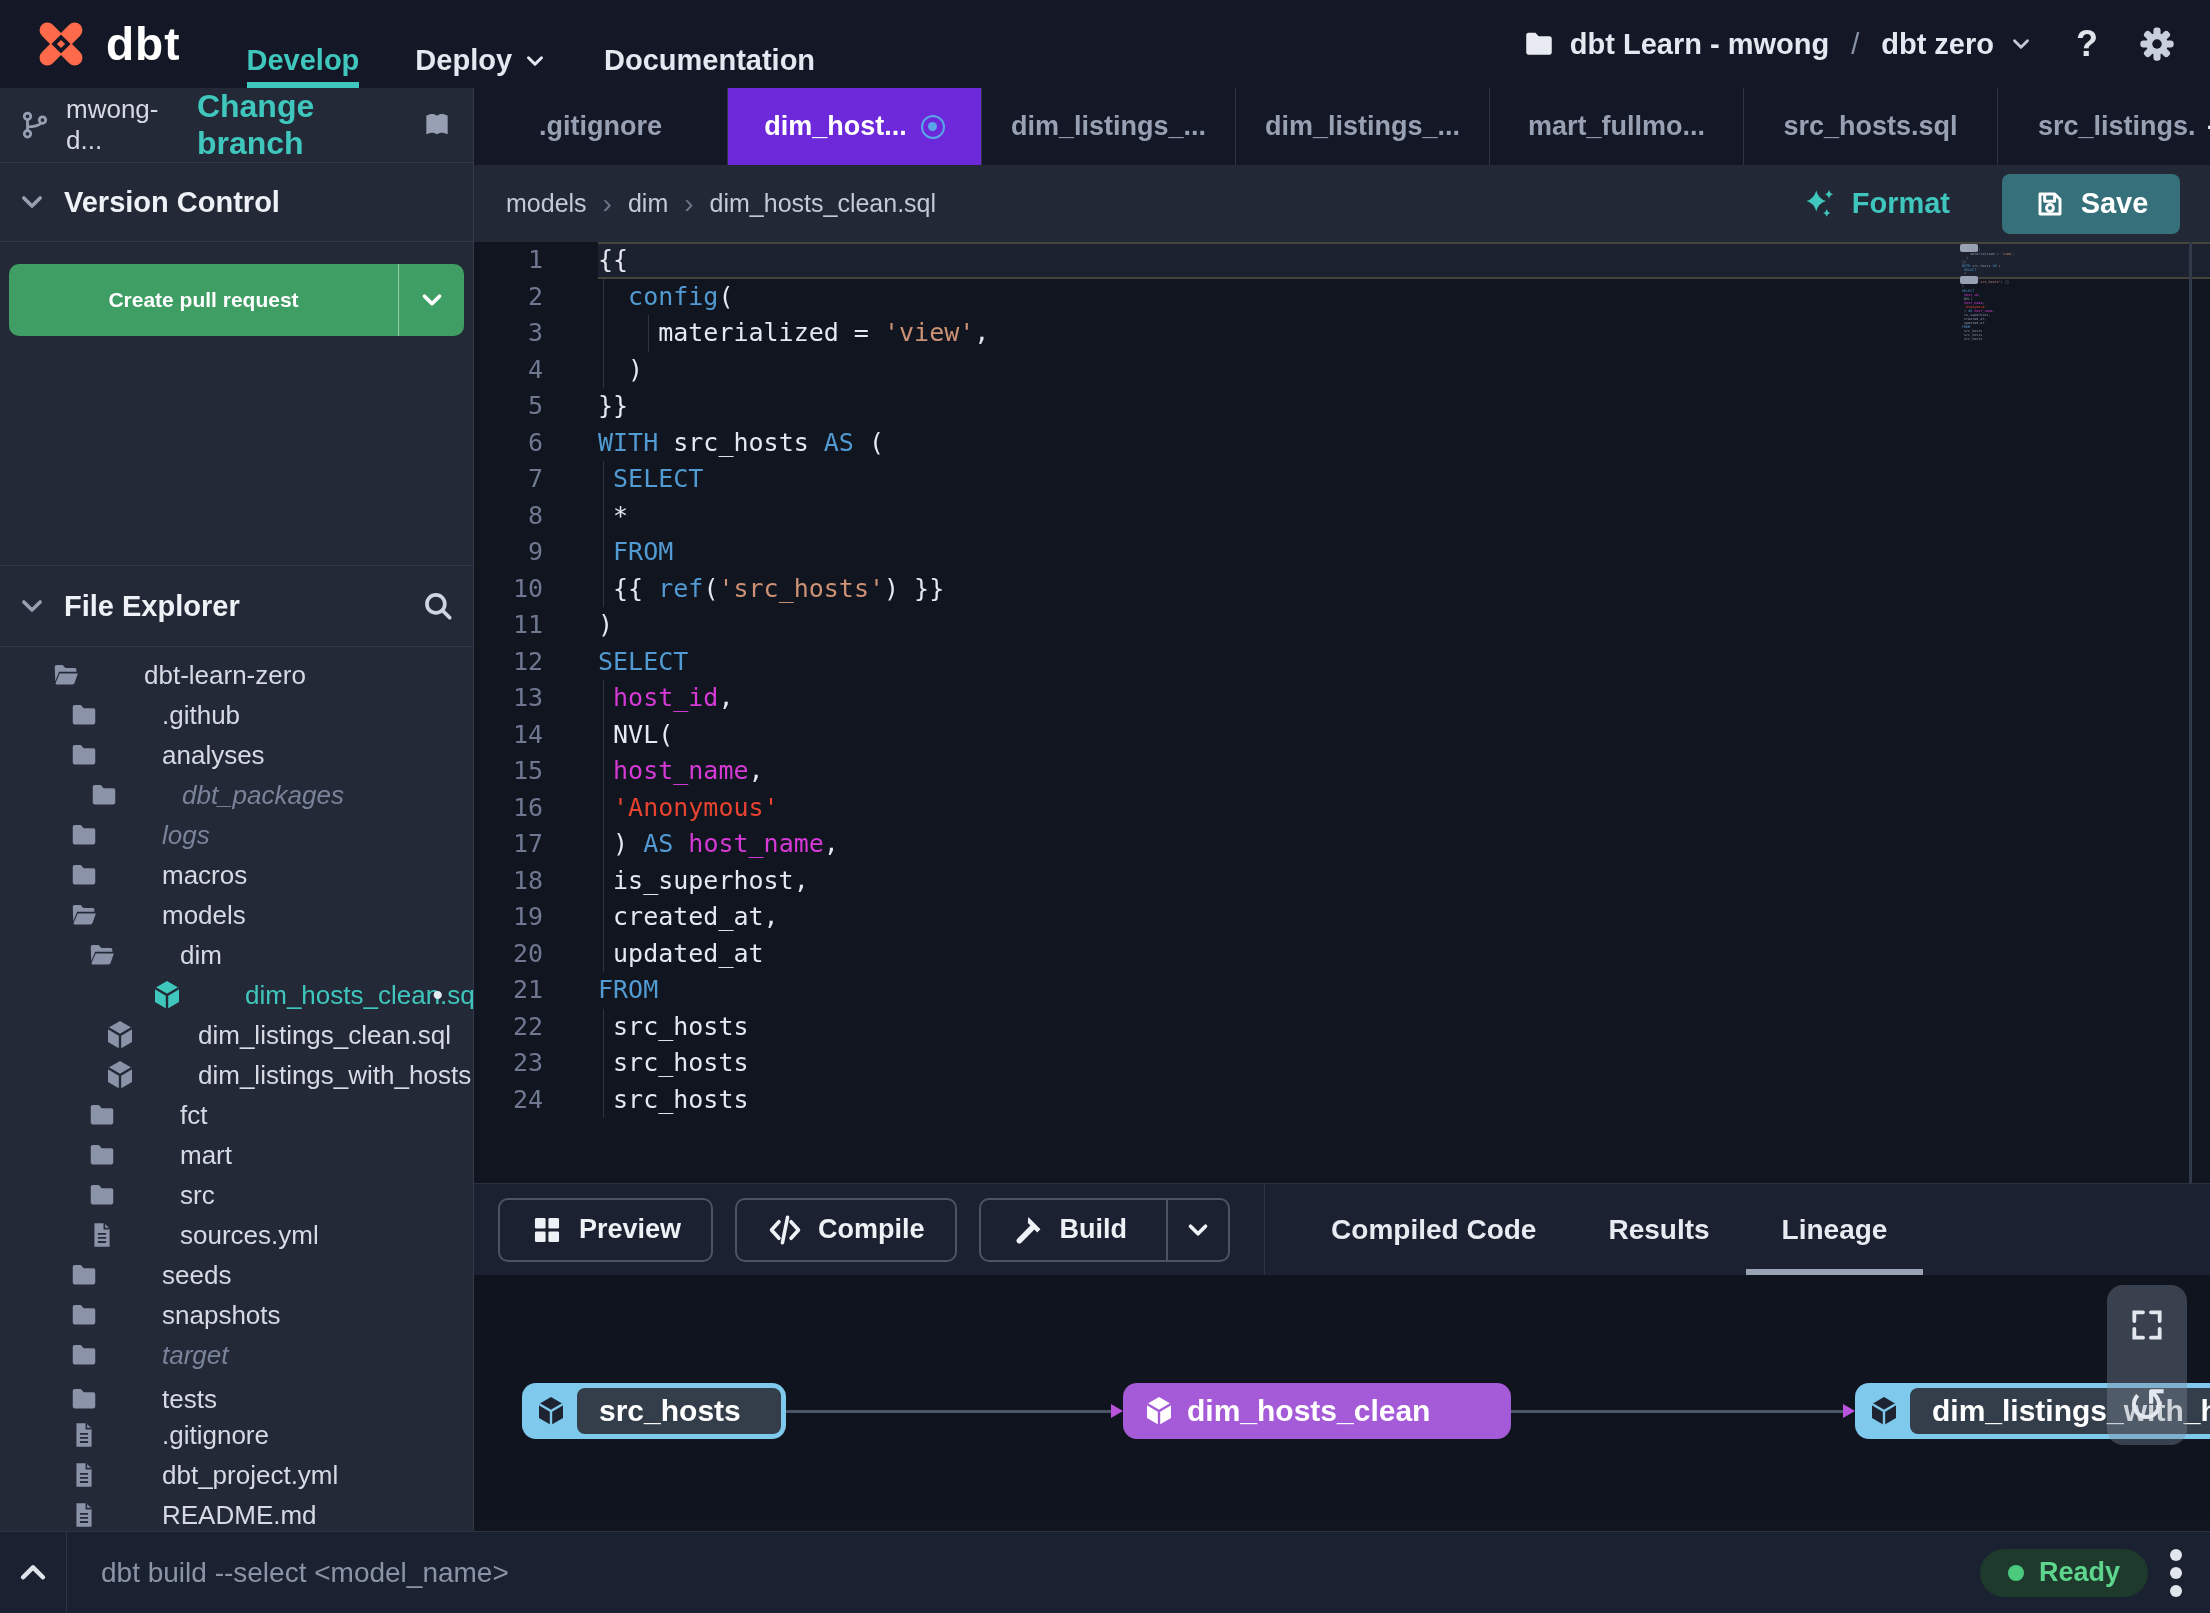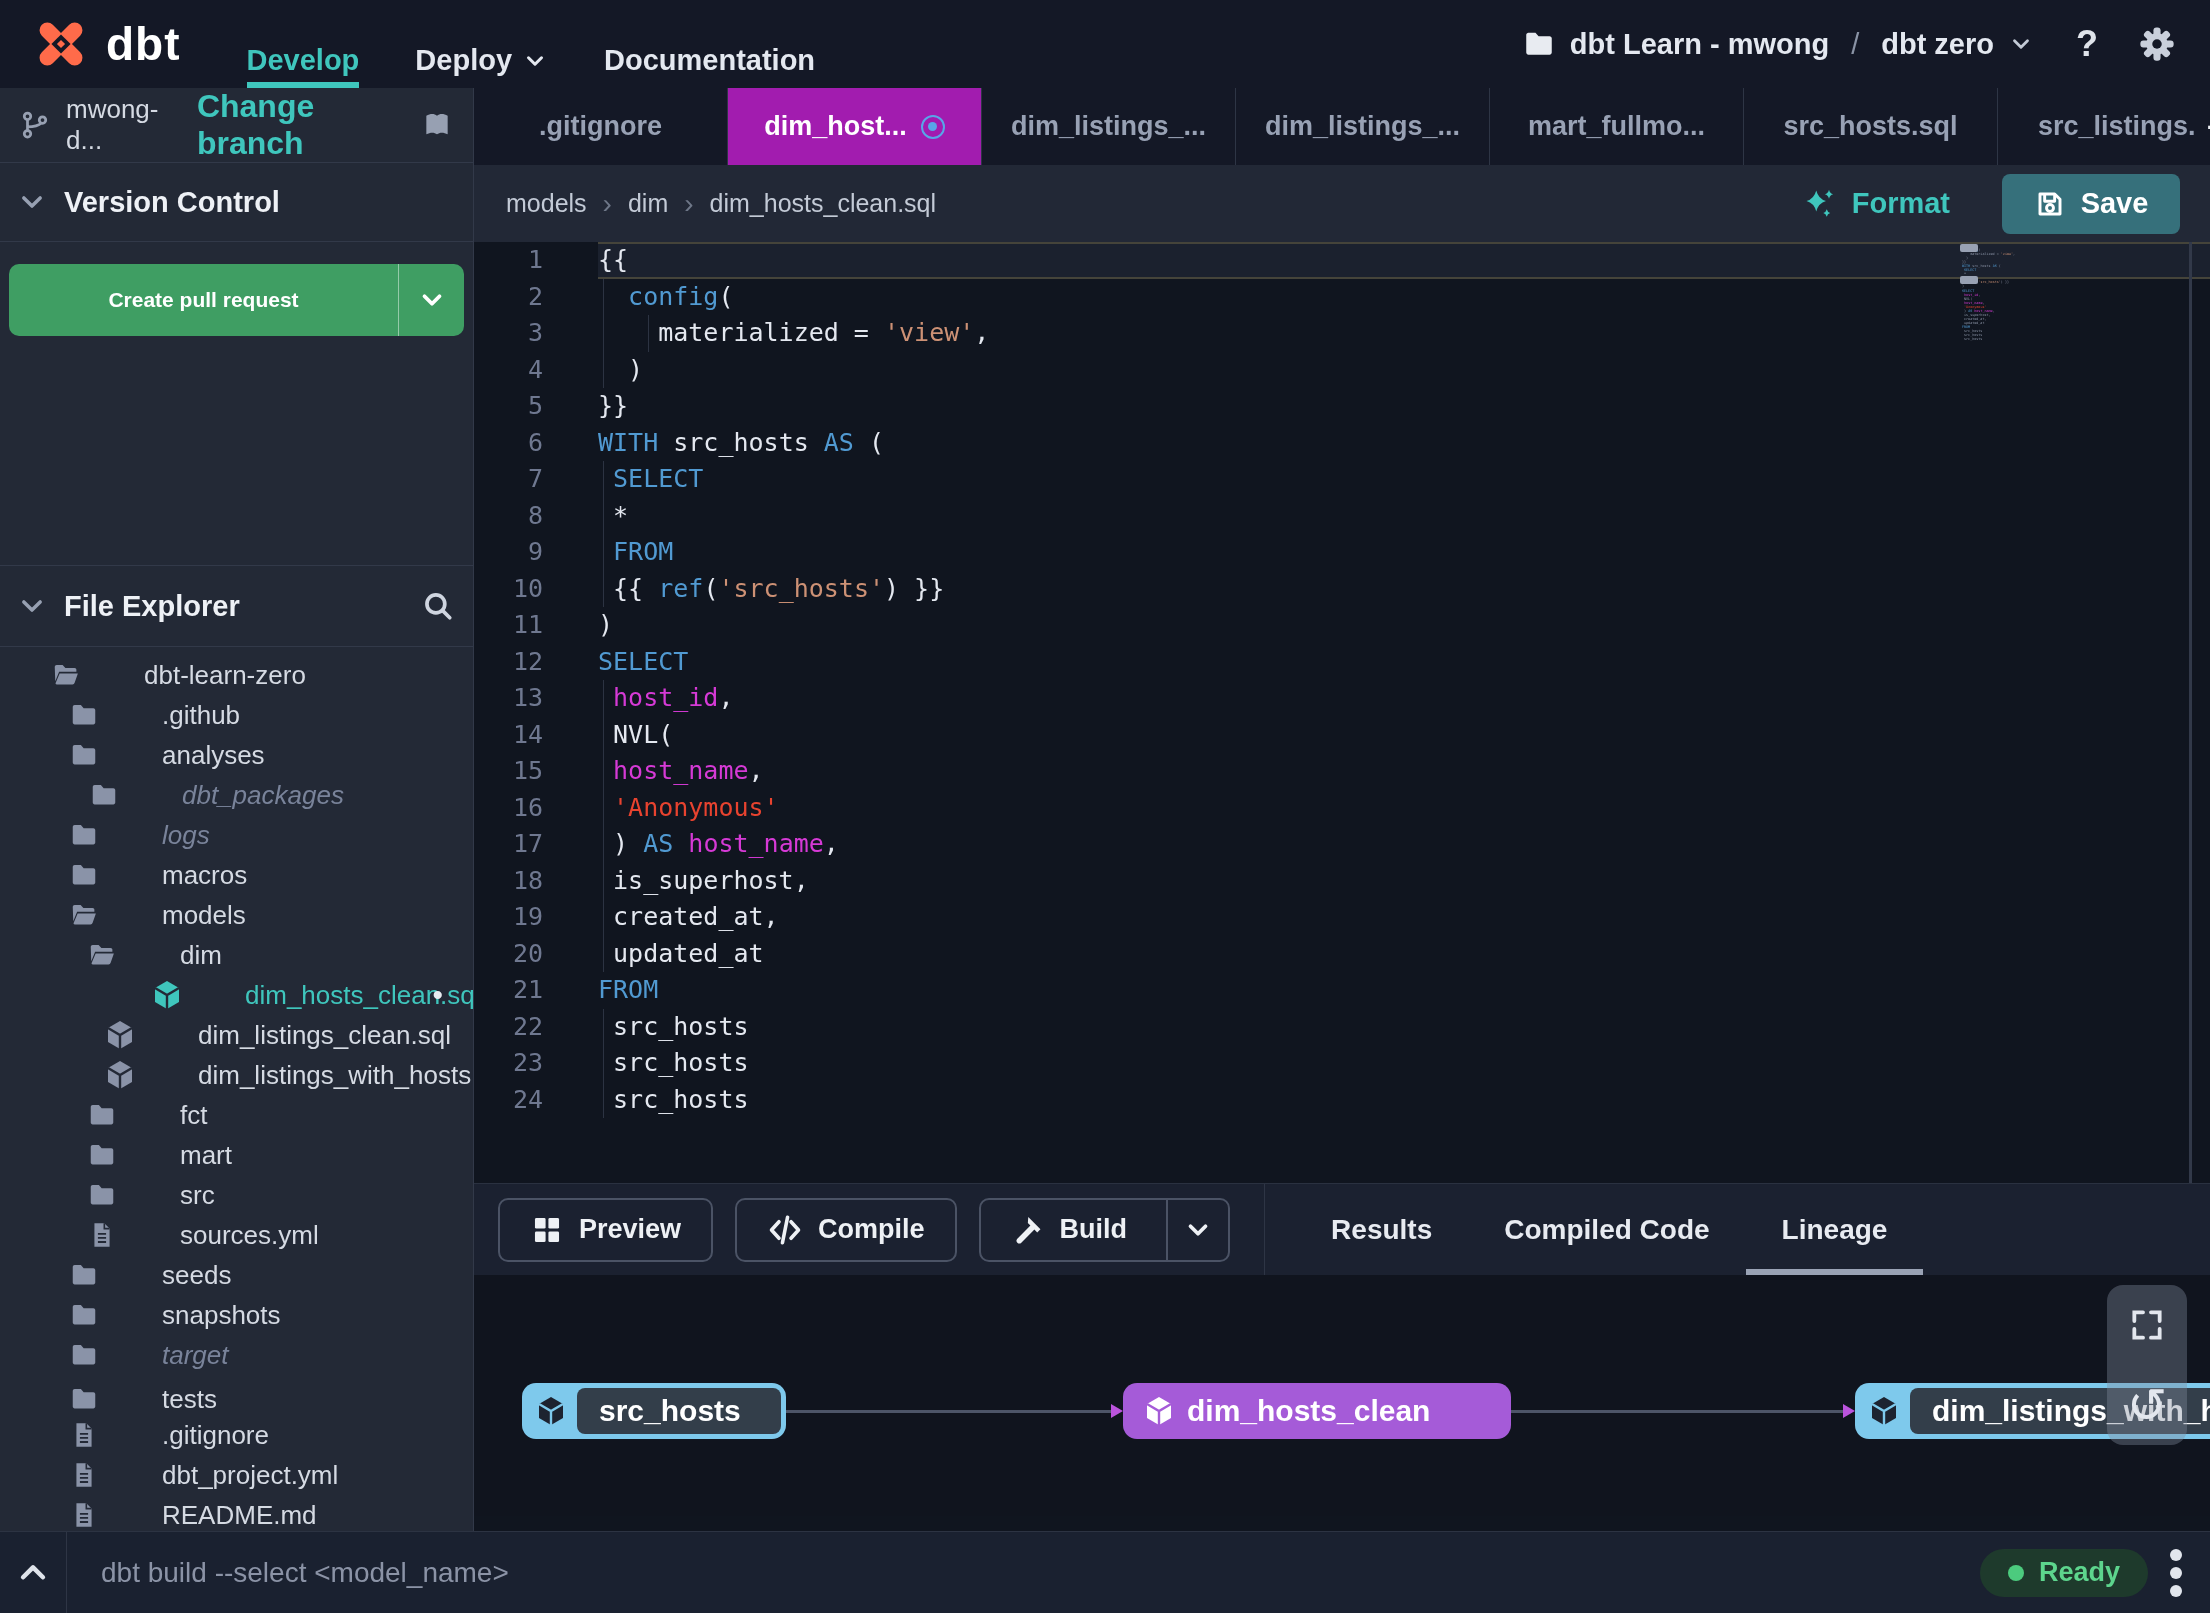--- a/index.html
+++ b/index.html
@@ -45,21 +45,21 @@
   .trow.sel .ticon { color:var(--accent); }
   .sel-pill { position:absolute; left:-16px; right:14px; top:1px; bottom:1px; background:#3e4758; border-radius:8px; z-index:0; }
   .trow > * { position:relative; z-index:1; }
   .mod-dot { position:absolute; right:30px; color:#e8ebf1; font-size:30px; z-index:1; }
 
   
   .main { flex:1; display:flex; flex-direction:column; min-width:0; }
   .tabbar { height:77px; background:#141826; display:flex; align-items:stretch; }
   .tab { flex:0 0 254px; border-right:1px solid #2e3545; display:flex; align-items:center; justify-content:center;
          gap:14px; font-size:27px; font-weight:600; color:#98a1b4; cursor:pointer; overflow:hidden; white-space:nowrap; }
-  .tab.active { background:#a21caf; color:#ffffff; }
+  .tab.active { background:#6d28d9; color:#ffffff; }
   .tab.cut { flex:0 0 208px; border-right:none; justify-content:flex-start; padding-left:40px; }
   .modcircle { width:24px; height:24px; border:2.5px solid var(--modified_blue); border-radius:50%;
                display:flex; align-items:center; justify-content:center; flex:0 0 auto; }
   .modcircle::after { content:""; width:9px; height:9px; border-radius:50%; background:var(--modified_blue); }
   .plus-btn { width:40px; display:flex; align-items:center; justify-content:center; font-size:44px; font-weight:400;
               color:#eef1f5; cursor:pointer; margin-left:auto; }
 
   .crumbrow { height:77px; background:#222836; display:flex; align-items:center; padding:0 30px 0 32px; }
   .crumbs { display:flex; align-items:center; font-size:25px; color:#c3cad6; }
   .crumb { cursor:pointer; }
@@ -631,22 +631,22 @@
               <span>Build</span>
               <span class="split-chev">
                 <svg width="30" height="30" viewBox="0 0 24 24">
                   <path d="M6 9l6 6 6-6" stroke="#eef1f5" stroke-width="3" fill="none" stroke-linecap="round" stroke-linejoin="round"></path>
                 </svg>
               </span>
             </div>
           </div>
         <div class="vdiv"></div>
         <div class="ptabs" id="ptabs">
+            <div class="ptab">Compiled Code</div>
             <div class="ptab">Results</div>
-            <div class="ptab">Compiled Code</div>
             <div class="ptab active">Lineage</div>
           </div>
       </div>
 
       <div class="lineage" id="lineage">
           <div class="lnode light" style="left: 48px; width: 264px;">
             <span class="nicon">
               <svg width="32" height="32" viewBox="0 0 24 24">
                 <path fill="currentColor" d="M12 1.5 21 6.75v10.5L12 22.5 3 17.25V6.75z"></path>
                 <path fill="none" stroke="var(--icon-bg,#232936)" stroke-width="1.8" d="M3 6.75 12 12l9-5.25M12 12v10.5"></path>

